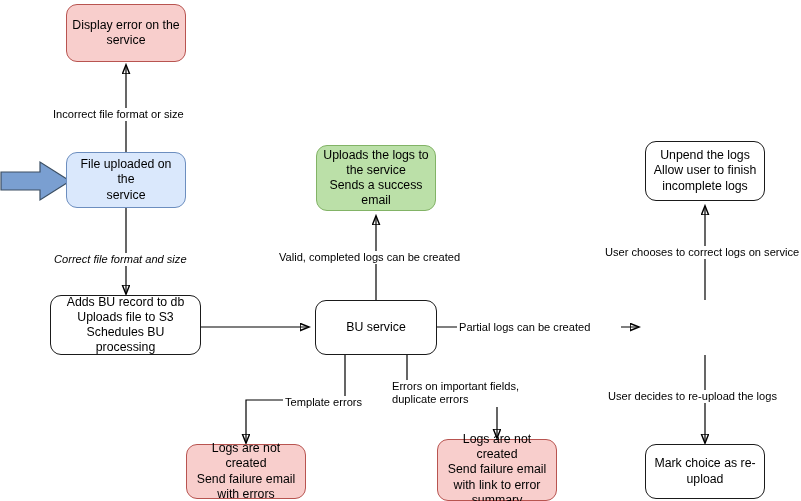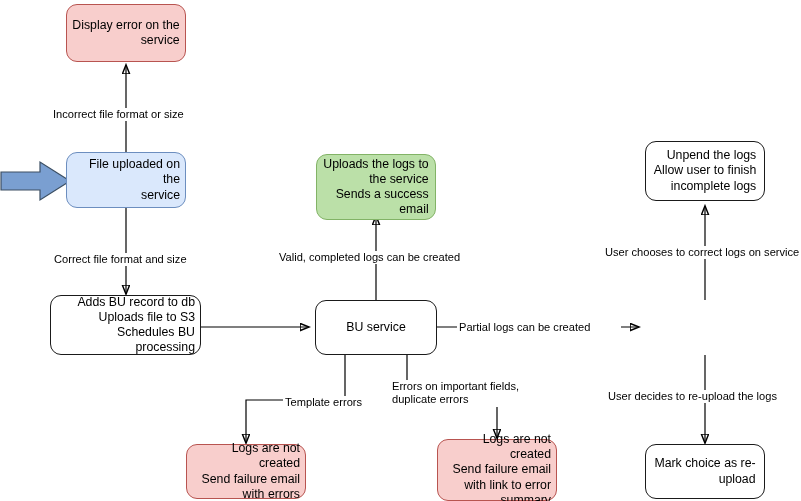--- a/index.html
+++ b/index.html
@@ -16,21 +16,21 @@
     overflow: hidden;
   }
   .node {
     position: absolute;
     box-sizing: border-box;
     border: 1.2px solid #1a1a1a;
     border-radius: 11px;
     display: flex;
     align-items: center;
     justify-content: center;
-    text-align: right;
+    text-align: center;
     color: #000000;
     font-size: 12.3px;
     line-height: 15.2px;
     padding: 18px 5px;
     white-space: pre-line;
     background: #ffffff;
   }
   .edge-label {
     position: absolute;
     font-size: 11.1px;
@@ -95,21 +95,21 @@
   <div class="node" style="left:66px; top:4px; width:120px; height:58px; background:#f8cecc; border-color:#b85450;">Display error on the
 service</div>
 
   <div class="node" style="left:66px; top:152px; width:120px; height:56px; background:#dae8fc; border-color:#6c8ebf;">File uploaded on the
 service</div>
 
   <div class="node" style="left:50px; top:295px; width:151px; height:60px; background:#ffffff;">Adds BU record to db
 Uploads file to S3
 Schedules BU processing</div>
 
-  <div class="node" style="left:316px; top:154px; width:120px; height:66px; background:#bbe0a8; border-color:#82b366;">Uploads the logs to
+  <div class="node" style="left:316px; top:145px; width:120px; height:66px; background:#bbe0a8; border-color:#82b366;">Uploads the logs to
 the service
 Sends a success
 email</div>
 
   <div class="node" style="left:315px; top:300px; width:122px; height:55px; background:#ffffff;">BU service</div>
 
   <div class="node" style="left:645px; top:141px; width:120px; height:60px; background:#ffffff;">Unpend the logs
 Allow user to finish
 incomplete logs</div>
 
@@ -121,21 +121,21 @@
   <div class="node" style="left:437px; top:439px; width:120px; height:62px; background:#f8cecc; border-color:#b85450;">Logs are not created
 Send failure email
 with link to error
 summary</div>
 
   <div class="node" style="left:645px; top:444px; width:120px; height:55px; background:#ffffff;">Mark choice as re-
 upload</div>
 
   <div class="edge-label" style="left:51px; top:108px; width:151px;">Incorrect file format or size</div>
 
-  <div class="edge-label" style="left:52px; top:253px; width:149px;">Correct file format and size</div>
+  <div class="edge-label" style="left:52px; top:253px; width:149px;font-style:italic;">Correct file format and size</div>
 
   <div class="edge-label" style="left:277px; top:251px; width:198px;">Valid, completed logs can be created</div>
 
   <div class="edge-label" style="left:603px; top:246px; width:205px;">User chooses to correct logs on service</div>
 
   <div class="edge-label" style="left:457px; top:321px; width:160px;">Partial logs can be created</div>
 
   <div class="edge-label" style="left:283px; top:396px; width:92px;">Template errors</div>
 
   <div class="edge-label" style="left:390px; top:380px; width:167px;">Errors on important fields,

